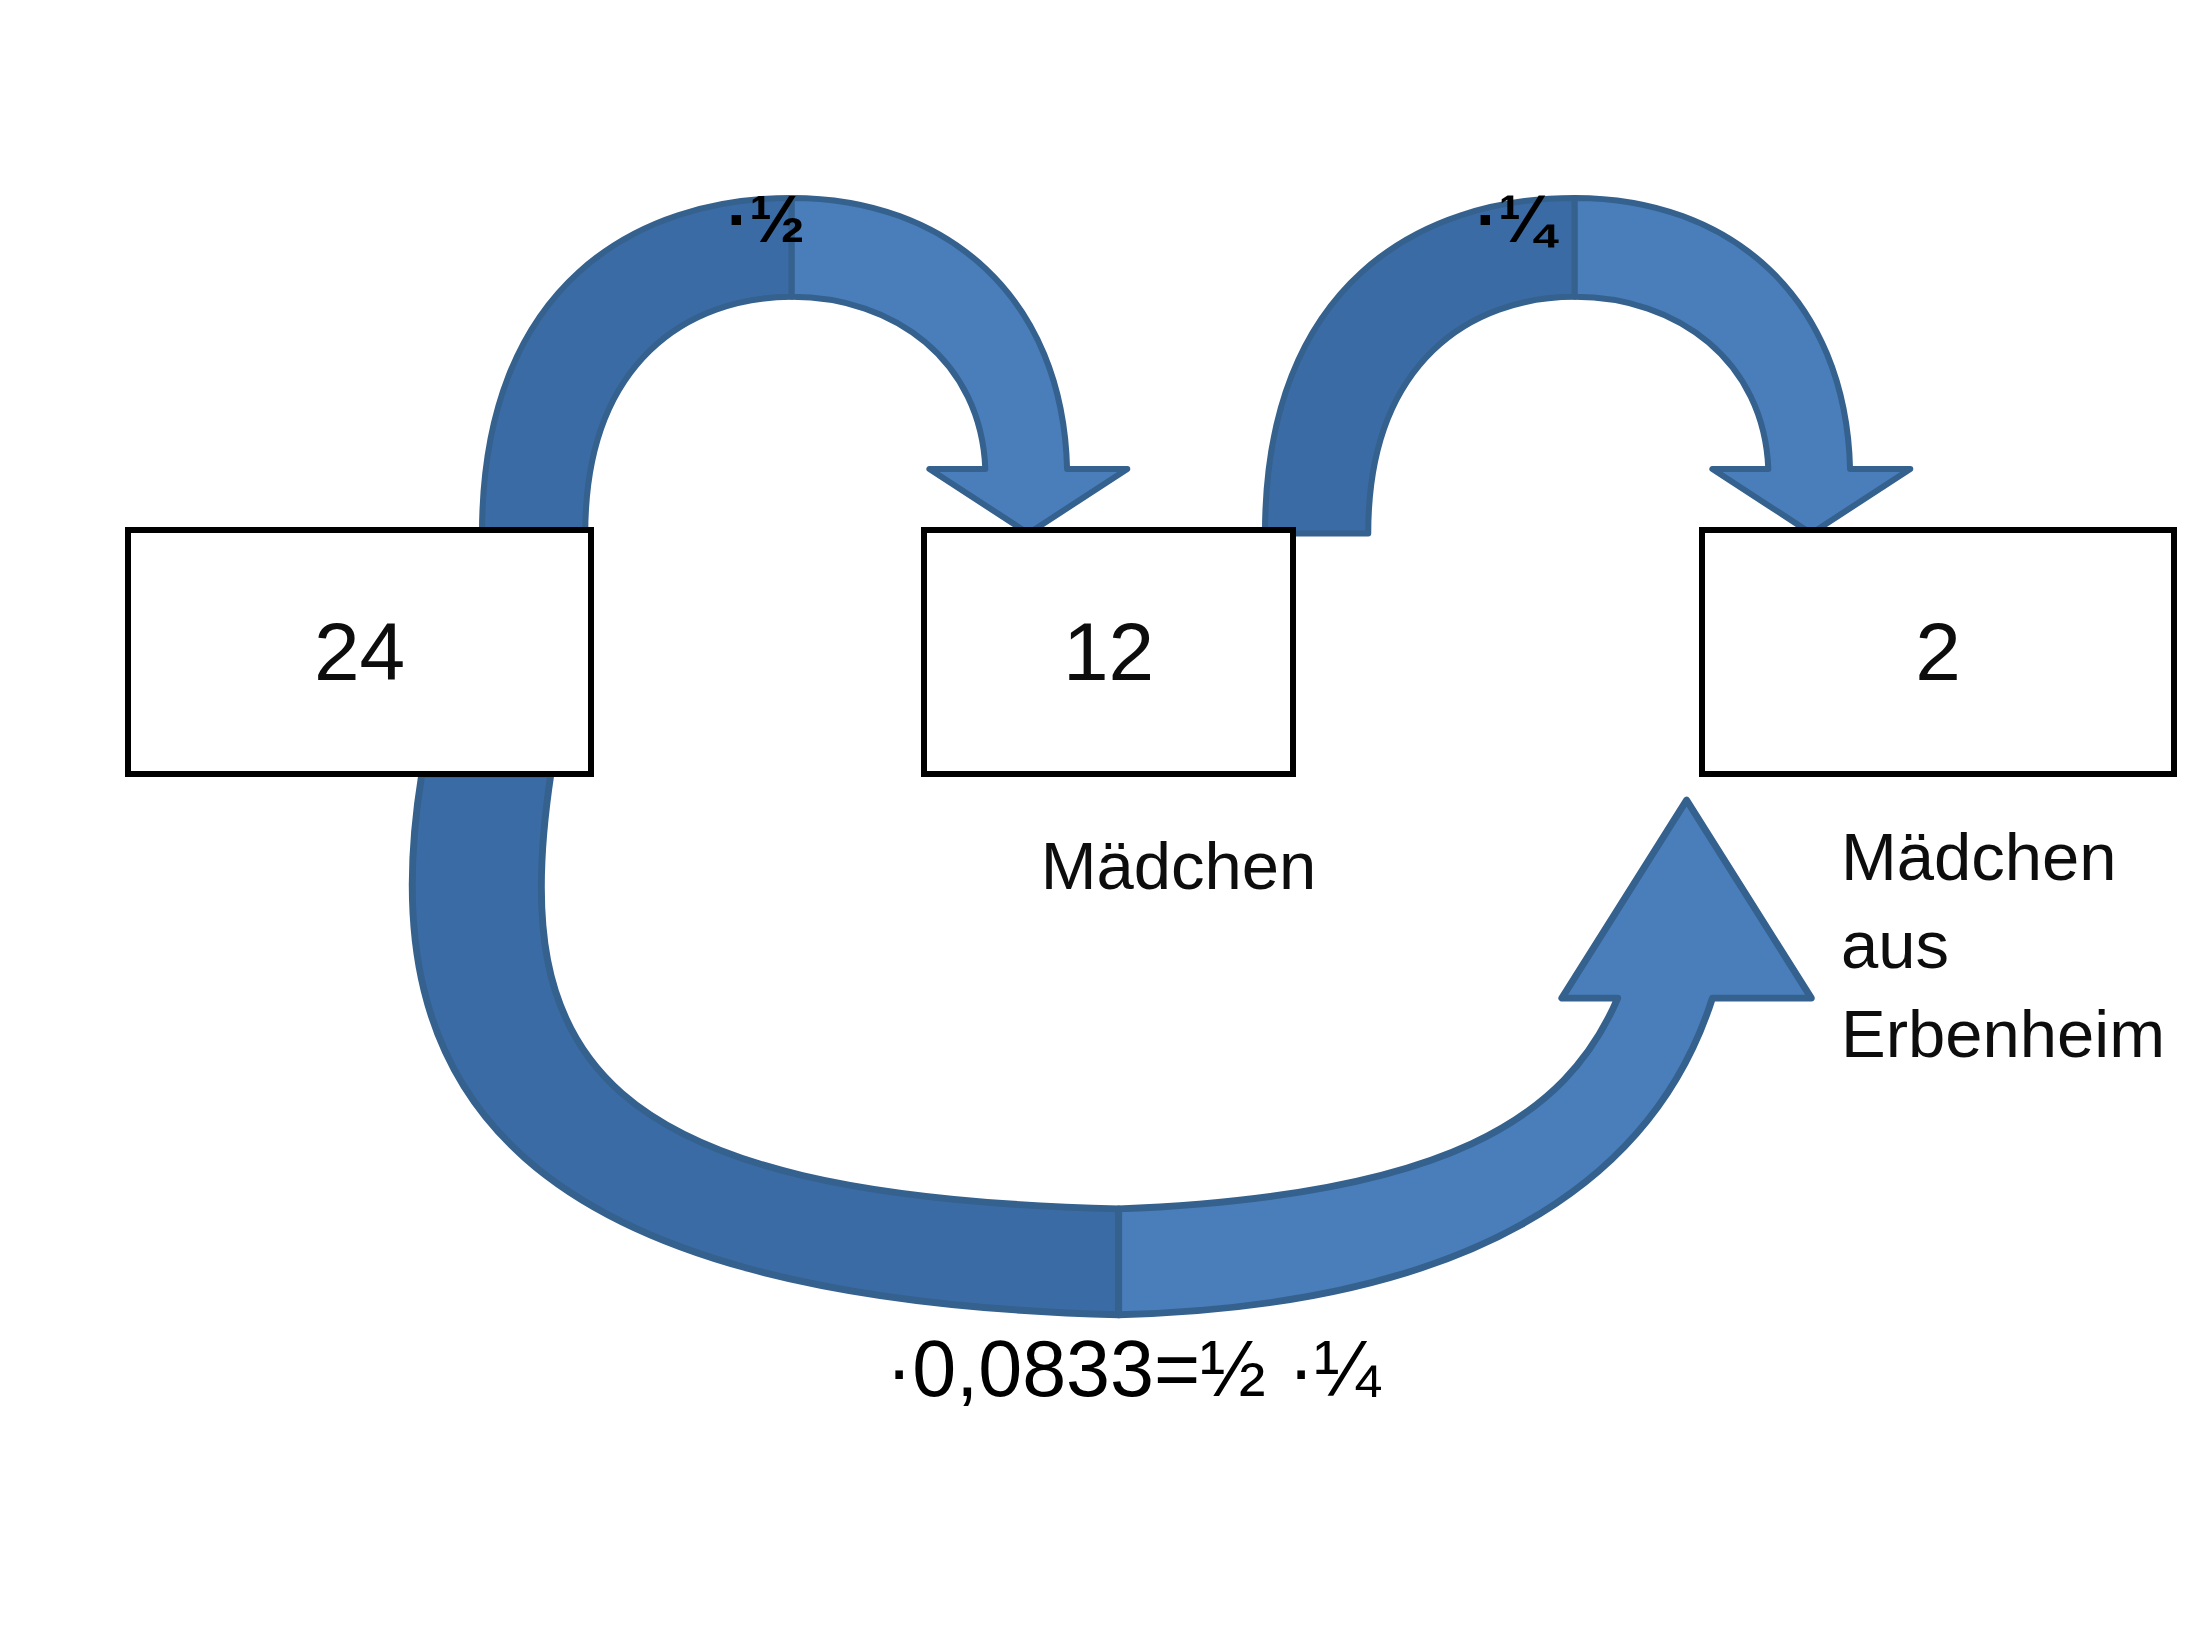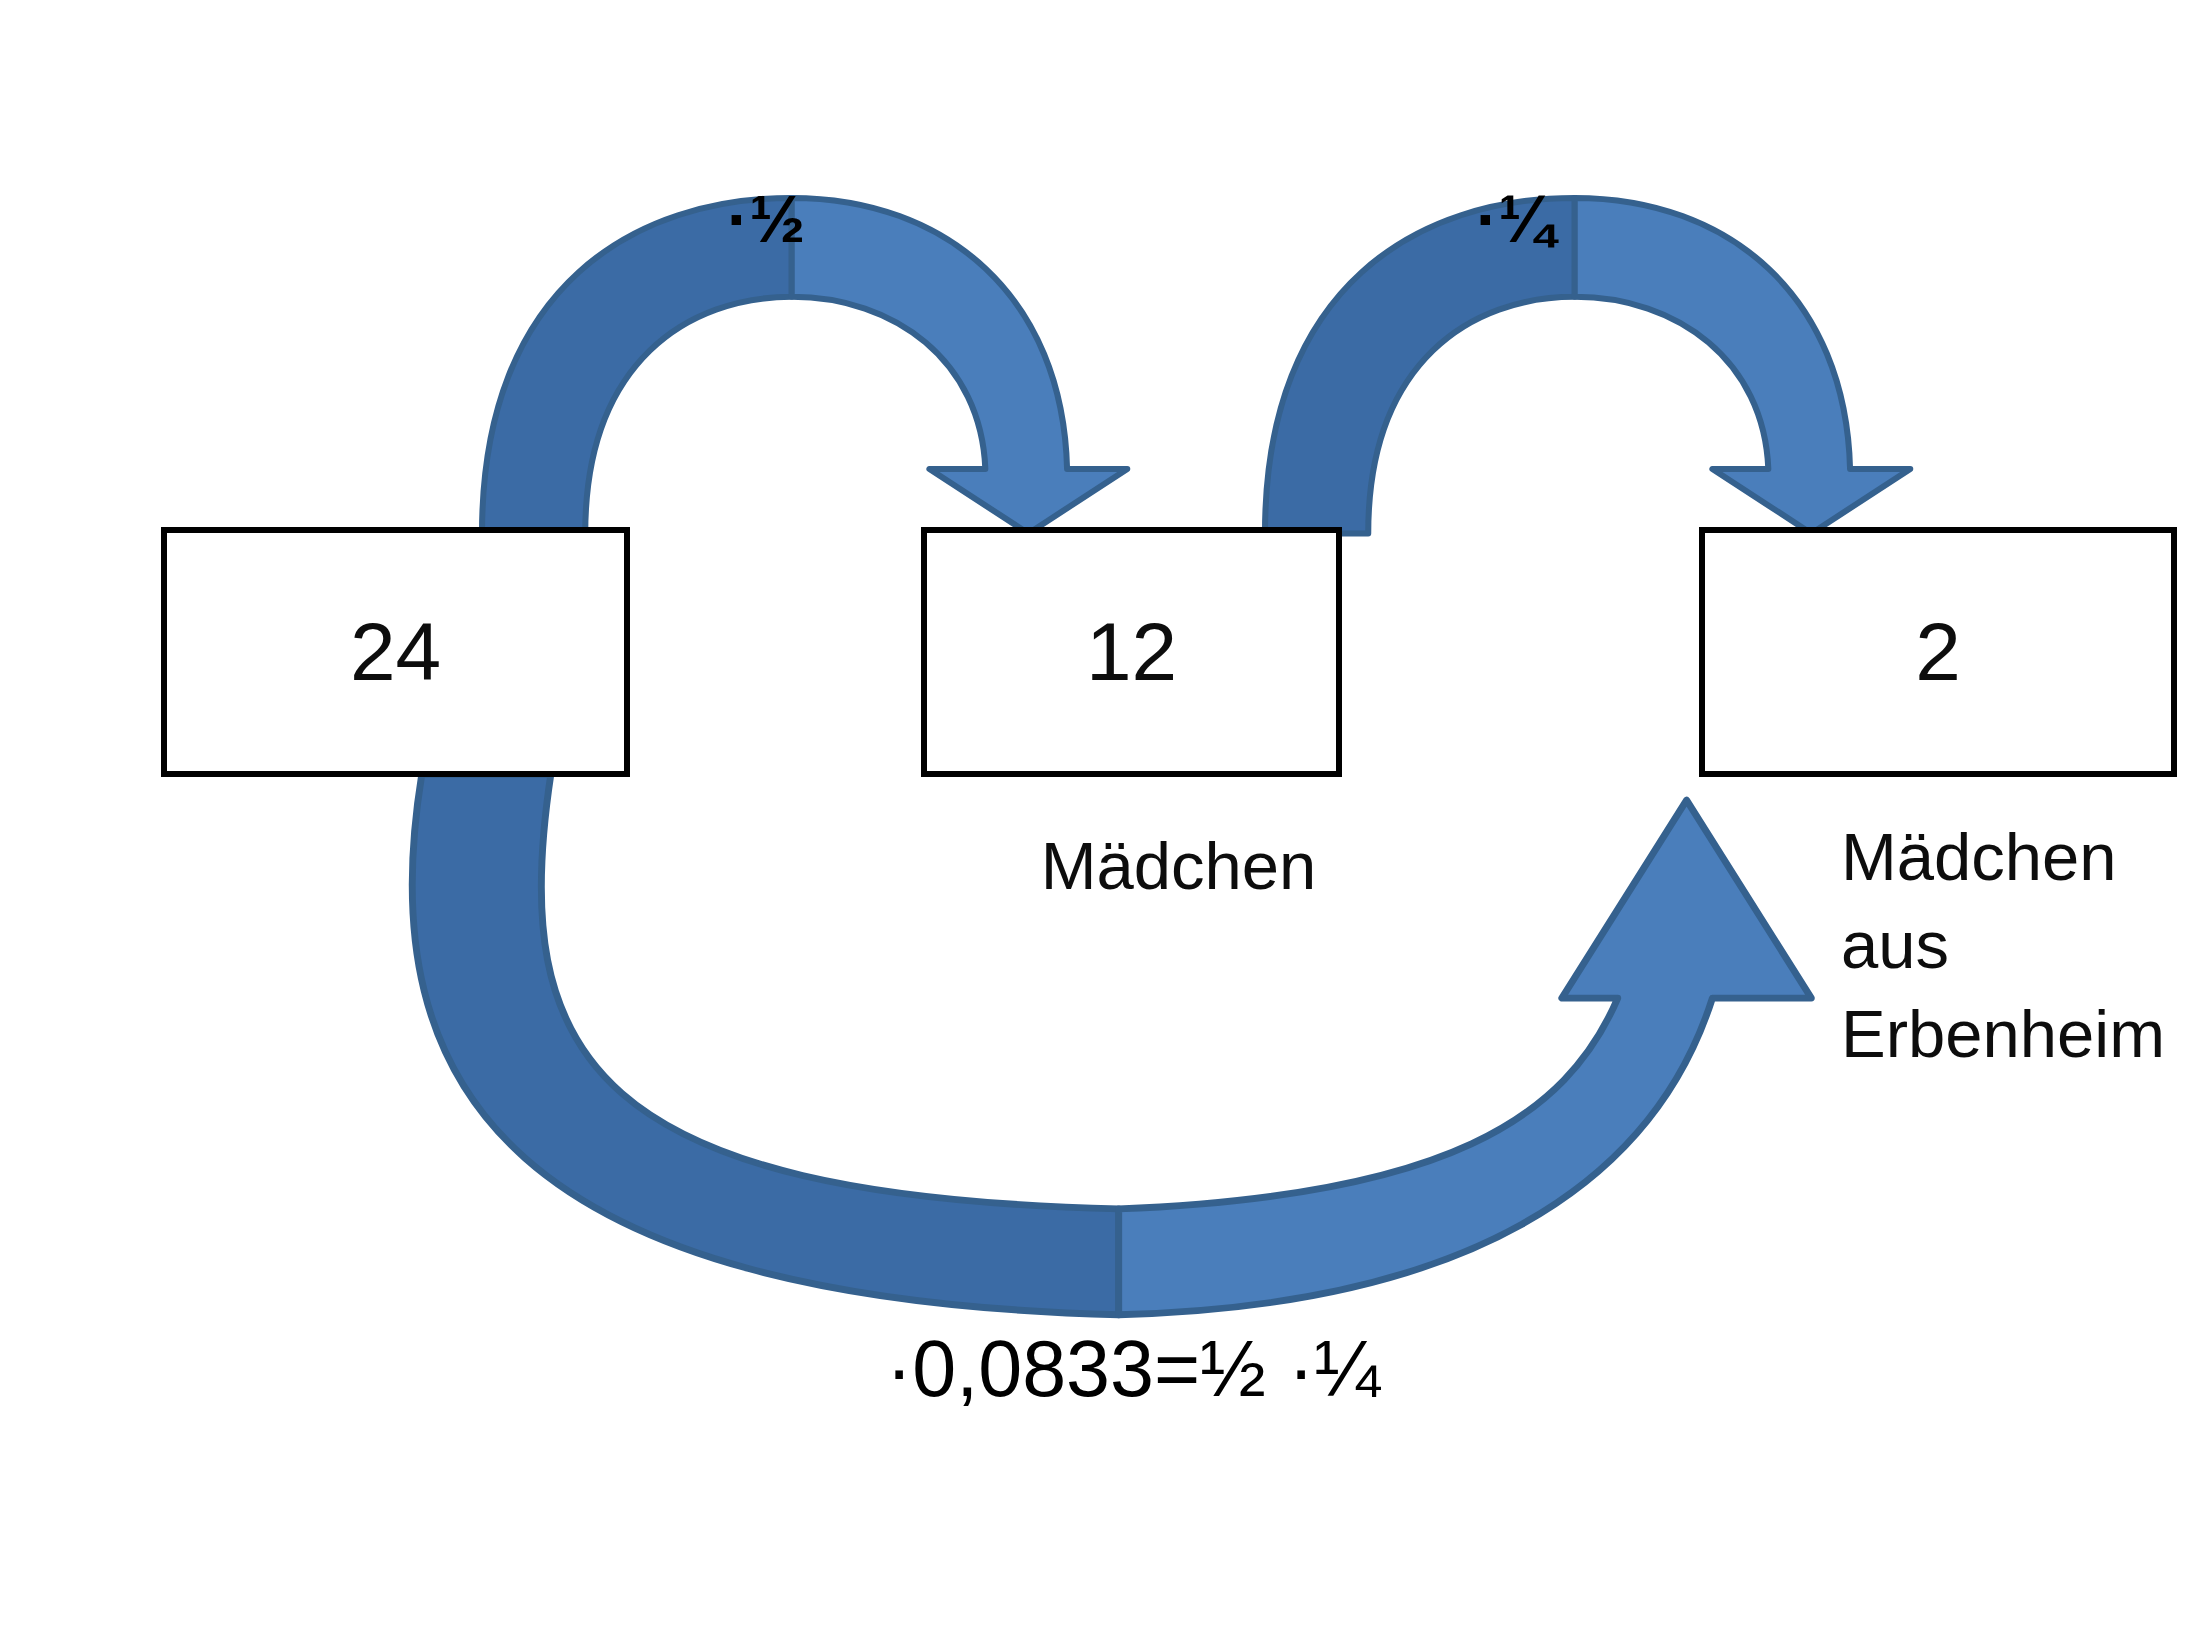--- a/index.html
+++ b/index.html
@@ -126,25 +126,25 @@
                L 2105 1160
                L 1960 930
                L 1815 1160
                L 1880 1160
                C 1820 1300, 1680 1390, 1300 1405
                Z" fill="#4A7EBB" stroke="#35618E" stroke-width="8" stroke-linejoin="round"></path>
     </g>
 
   </svg>
 
-  <div class="node-box" style="left:125px; top:527px; width:469px; height:250px;margin-left:36px;">
+  <div class="node-box" style="left:125px; top:527px; width:469px; height:250px;">
     <span class="node-value">24</span>
   </div>
 
-  <div class="node-box" style="left:921px; top:527px; width:421px; height:250px;">
+  <div class="node-box" style="left:921px; top:527px; width:375px; height:250px;">
     <span class="node-value">12</span>
   </div>
   <div class="node-caption" style="left:946px; top:822px; width:465px; text-align:center;">Mädchen</div>
 
   <div class="node-box" style="left:1699px; top:527px; width:478px; height:250px;">
     <span class="node-value">2</span>
   </div>
   <div class="node-caption" style="left:1841px; top:813px; width:370px; text-align:left;">Mädchen
 aus
 Erbenheim</div>

